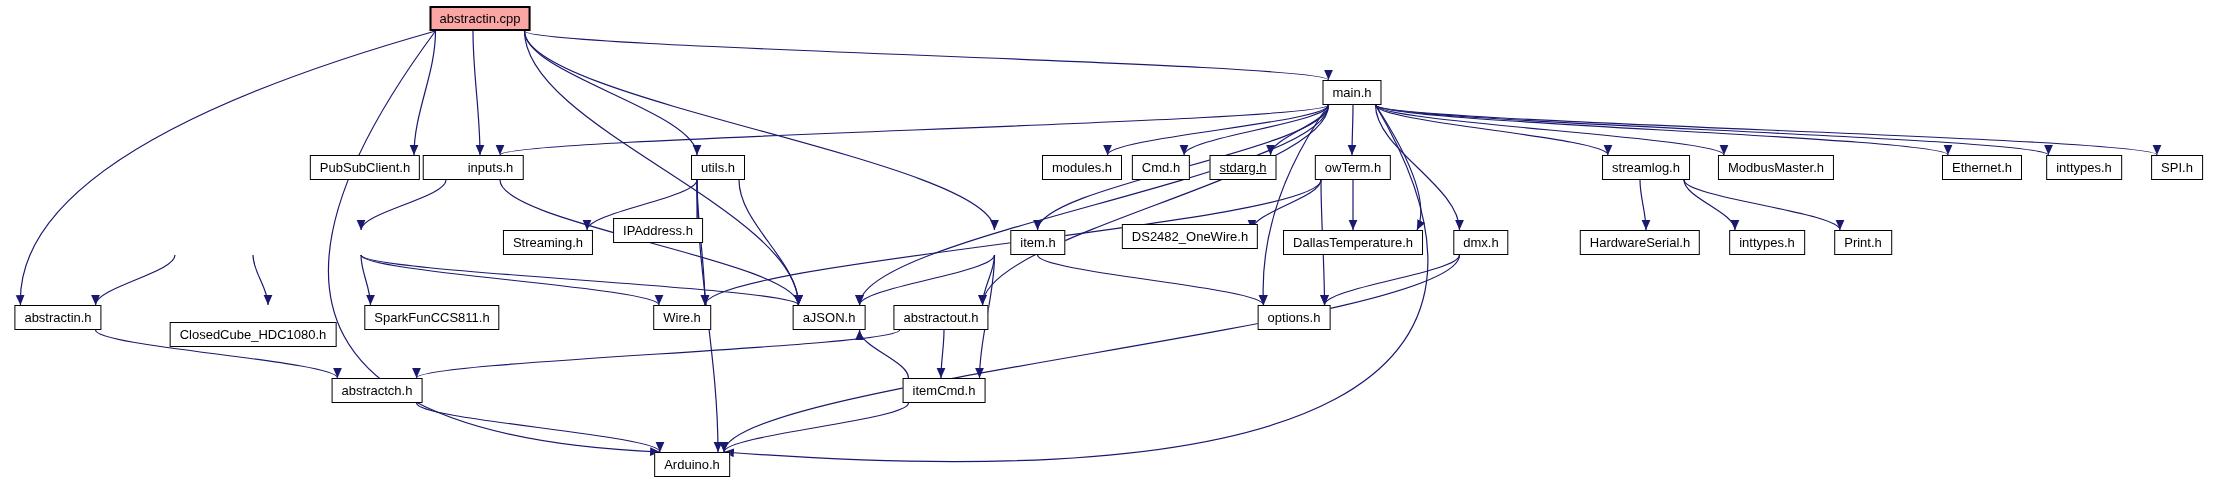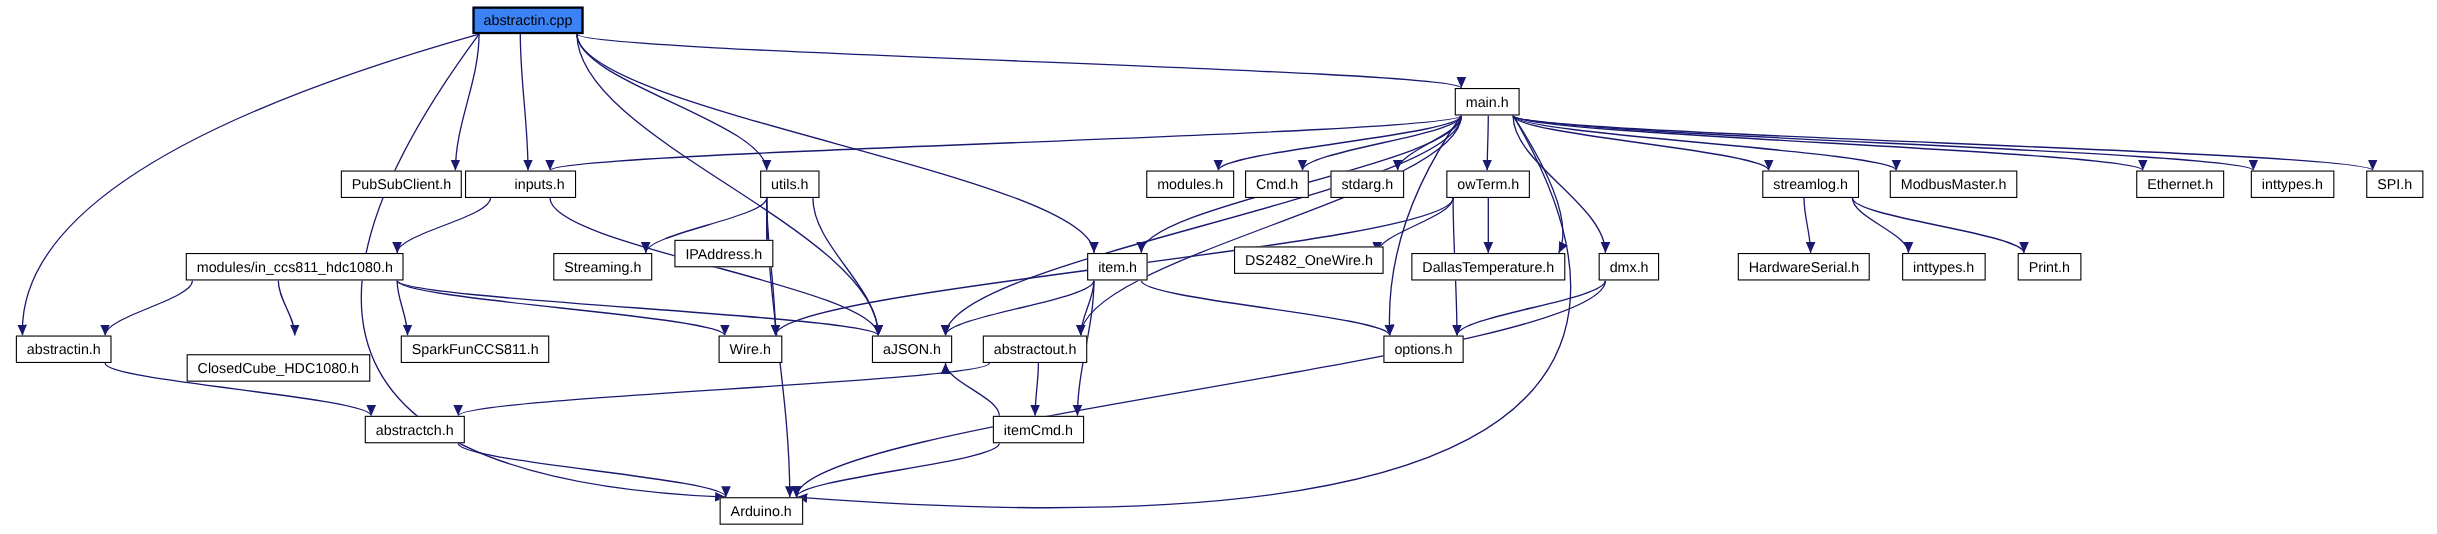--- a/index.html
+++ b/index.html
@@ -30,21 +30,21 @@
     border: 1px solid #000000;
     background: #ffffff;
     color: #000000;
     font-size: 13px;
     white-space: nowrap;
     text-align: center;
     cursor: pointer;
     z-index: 2;
   }
   .node.highlight {
-    background: #3b82f6;
+    background: #fca5a5;
     border-width: 2px;
     padding: 3px 8px;
   }
 </style>
 </head>
 <body>
 
 <div id="graph">
   <svg id="edges" width="2215" height="485">
     <defs>
@@ -110,31 +110,30 @@
       <path d="M1459.5,255 C1459.5,323.95 724,383.05 724,452" fill="none" stroke="#191970" stroke-width="1.2" marker-end="url(#arrow)"></path>
     </svg>
 
 <div class="node highlight" style="left: 480px; top: 6px;">abstractin.cpp</div>
     <div class="node" style="left: 1352px; top: 80px;">main.h</div>
     <div class="node" style="left: 365px; top: 155px;">PubSubClient.h</div>
     <div class="node" style="left: 473px; top: 155px; padding-left: 44px;">inputs.h</div>
     <div class="node" style="left: 718px; top: 155px;">utils.h</div>
     <div class="node" style="left: 1082px; top: 155px;">modules.h</div>
     <div class="node" style="left: 1161px; top: 155px;">Cmd.h</div>
-    <div class="node" style="left: 1243px; top: 155px;">stdarg.h</div>
+    <div class="node" style="left: 1243px; top: 155px; text-decoration: underline;">stdarg.h</div>
     <div class="node" style="left: 1353px; top: 155px;">owTerm.h</div>
     <div class="node" style="left: 1646px; top: 155px;">streamlog.h</div>
     <div class="node" style="left: 1776px; top: 155px;">ModbusMaster.h</div>
     <div class="node" style="left: 1982px; top: 155px;">Ethernet.h</div>
     <div class="node" style="left: 2084px; top: 155px;">inttypes.h</div>
     <div class="node" style="left: 2177px; top: 155px;">SPI.h</div>
-    <div class="node" style="left: 268px; top: 230px;">modules/in_ccs811_hdc1080.h</div>
     <div class="node" style="left: 548px; top: 230px;">Streaming.h</div>
     <div class="node" style="left: 658px; top: 218px;">IPAddress.h</div>
-    <div class="node" style="left: 1016px; top: 230px;">item.h</div>
+    <div class="node" style="left: 1038px; top: 230px;">item.h</div>
     <div class="node" style="left: 1190px; top: 224px;">DS2482_OneWire.h</div>
     <div class="node" style="left: 1353px; top: 230px;">DallasTemperature.h</div>
     <div class="node" style="left: 1481px; top: 230px;">dmx.h</div>
     <div class="node" style="left: 1640px; top: 230px;">HardwareSerial.h</div>
     <div class="node" style="left: 1767px; top: 230px;">inttypes.h</div>
     <div class="node" style="left: 1863px; top: 230px;">Print.h</div>
     <div class="node" style="left: 58px; top: 305px;">abstractin.h</div>
     <div class="node" style="left: 253px; top: 322px;">ClosedCube_HDC1080.h</div>
     <div class="node" style="left: 432px; top: 305px; text-align: right;">SparkFunCCS811.h</div>
     <div class="node" style="left: 682px; top: 305px;">Wire.h</div>

